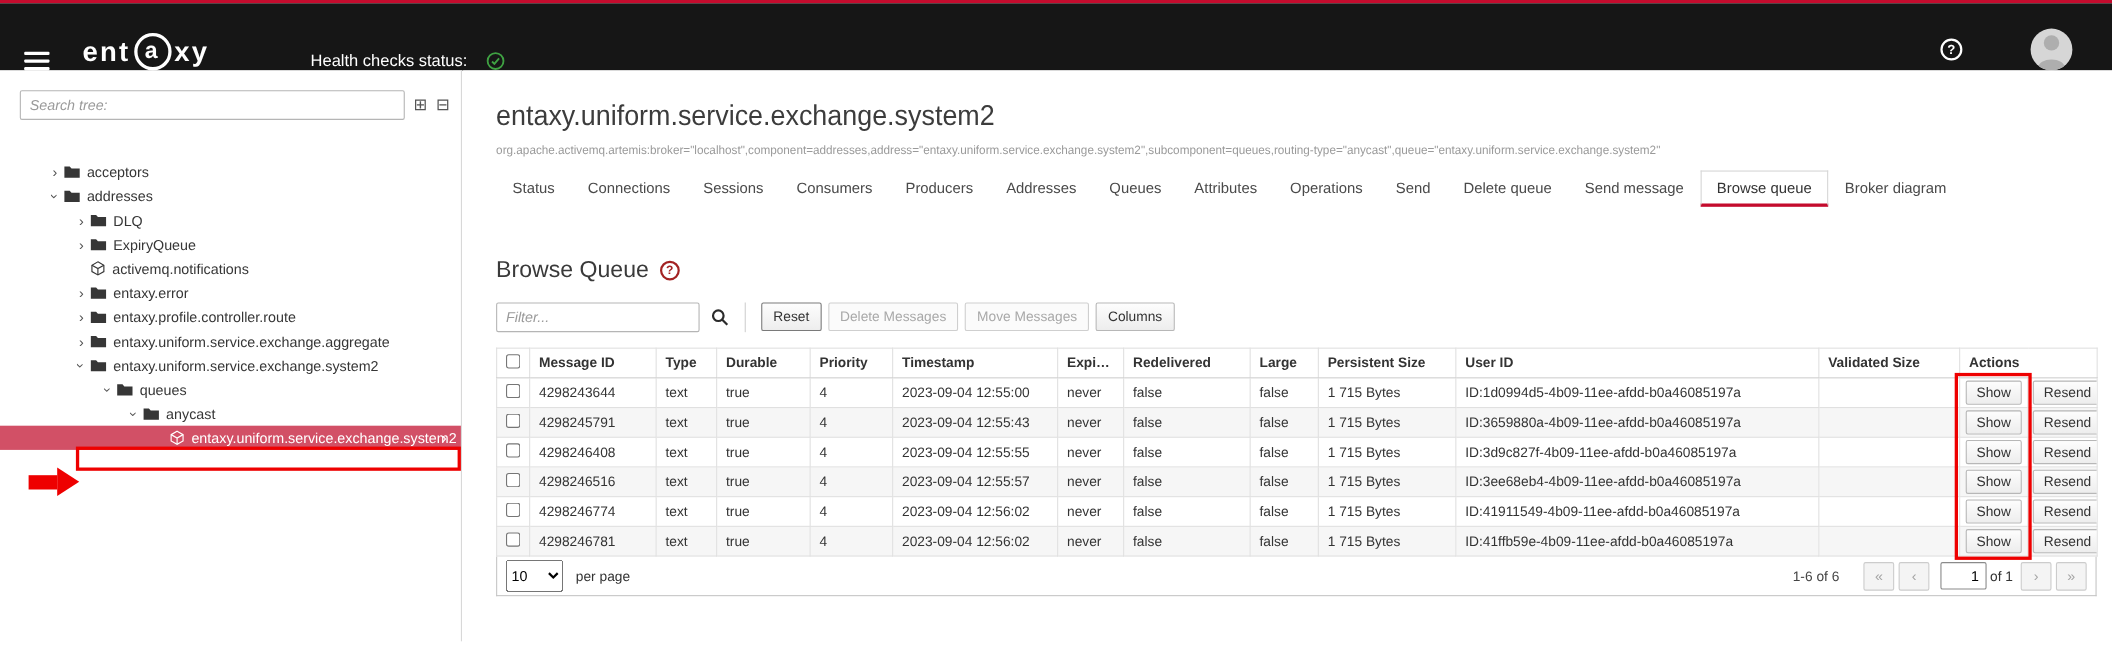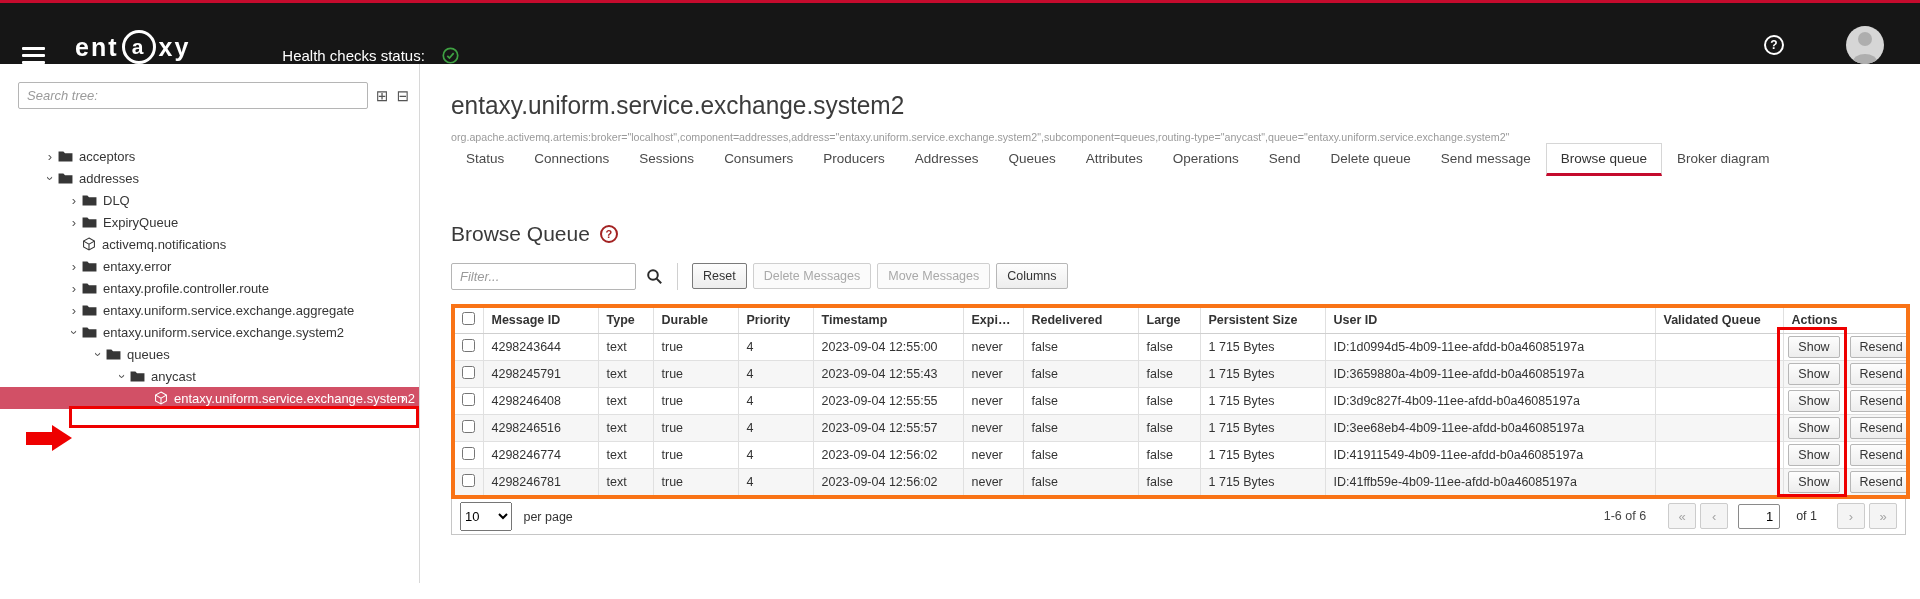--- a/index.html
+++ b/index.html
@@ -44,55 +44,55 @@
   
   .ann-box{position:absolute;border:3px solid var(--annotation);pointer-events:none;z-index:9}
   .ann-box-tree{left:69px;top:261px;width:350px;height:22px}
   .ann-arrow-rect{position:absolute;left:26px;top:287px;width:26px;height:13px;background:var(--annotation);pointer-events:none;z-index:9}
   .ann-arrow-tri{position:absolute;left:52px;top:280px;width:0;height:0;border-top:13px solid transparent;border-bottom:13px solid transparent;border-left:20px solid var(--annotation);pointer-events:none;z-index:9}
 
   
   .main{position:absolute;top:64px;left:421px;right:0;bottom:0;background:#fff;padding:26px 14px 0 30px;overflow:hidden}
   .page-title{font-size:26px;font-weight:400;color:#3c3c3c;transform:scaleX(.94);transform-origin:left}
   .object-name{margin-top:10px;font-size:11px;color:#9a9a9a;transform:scaleX(.97);transform-origin:left;white-space:nowrap}
-  .tabs{display:flex;margin-top:0}
+  .tabs{display:flex;margin-top:12px}
   .tab{padding:7px 14px;font-size:13.5px;color:#4a4a4a;border:1px solid transparent;border-bottom:3px solid transparent;cursor:pointer}
   .tab.active{background:#fff;color:#333;border:1px solid #d6d6d6;border-bottom:3px solid var(--active-tab-underline)}
   .section-head{display:flex;align-items:center;gap:10px;margin-top:46px}
   .section-title{font-size:21px;font-weight:400;color:#3a3a3a}
   .help-red{width:18px;height:18px;border:2px solid #a32222;border-radius:50%;color:#a32222;font-size:11px;font-weight:bold;display:flex;align-items:center;justify-content:center;cursor:pointer}
 
   .toolbar{display:flex;align-items:center;margin-top:16px;height:28px}
   .toolbar .filter{width:185px;height:27px;border:1px solid #b5b5b5;border-radius:2px;padding:0 8px;font-size:13px;outline:none}
   .toolbar .filter::placeholder{color:#9a9a9a;font-style:italic}
   .mag{display:inline-flex;margin-left:10px;cursor:pointer}
   .tb-div{width:1px;height:27px;background:#d0d0d0;margin:0 14px}
   .btn{background:linear-gradient(#fdfdfd,#ededed);border:1px solid #b7b7b7;border-radius:2px;font-size:12.5px;color:#333;padding:5px 10px;cursor:pointer;font-family:inherit}
   .btn+.btn{margin-left:6px}
   .btn.focus{border-color:#7a7a7a}
   .btn:disabled{color:#a9a9a9;border-color:#cfcfcf;background:#fbfbfb;cursor:default}
   .btn-sm{padding:3px 9px;font-size:12.5px}
 
   .table-wrap{position:relative;margin-top:14px;width:1455px}
-  table.grid{border-collapse:collapse;table-layout:fixed;width:1455px;border:4px solid #f97316}
+  table.grid{border-collapse:collapse;table-layout:fixed;width:1455px;border:1px solid #f97316}
   .grid th,.grid td{border:1px solid #e0e0e0;font-size:12.5px;text-align:left;padding:4px 8px;white-space:nowrap;overflow:hidden;text-overflow:ellipsis;height:27px}
   .grid th{font-weight:bold;color:#333;background:#fff;border-bottom:1px solid #cfcfcf}
   .grid tbody tr:nth-child(even){background:#f6f6f6}
   .grid .c-cb{text-align:center;padding:4px 2px}
   .grid .c-act{text-align:center;padding:2px 4px}
   .ann-box-table{left:1326px;top:23px;width:70px;height:170px}
 
   .grid-footer{width:1455px;border:1px solid #c6c6c6;border-top:none;display:flex;align-items:center;padding:5px 8px;height:36px;background:#fff}
   .per-page select{width:52px;height:29px;font-size:13px;font-family:inherit}
   .per-page span{font-size:12.5px;color:#333;margin-left:7px}
   .pager{margin-left:auto;display:flex;align-items:center}
   .range{font-size:12.5px;color:#444;margin-right:18px}
   .pgbtn{width:28px;height:26px;background:#f4f4f4;border:1px solid #ccc;color:#a5a5a5;font-size:13px;border-radius:2px;margin-left:4px;cursor:default;font-family:inherit}
   .page-input{width:42px;height:25px;border:1px solid #8a8a8a;border-radius:2px;text-align:right;padding-right:6px;font-size:13px;margin-left:10px;font-family:inherit}
-  .of-label{font-size:12.5px;color:#333;margin:0 16px}
+  .of-label{font-size:12.5px;color:#333;margin:0 3px}
 </style>
 </head>
 <body>
 
 <div class="page">
 
   <div class="topstrip"></div>
 
   <div class="header">
     <div class="burger">
@@ -363,21 +363,21 @@
             <th>Message ID</th>
             <th>Type</th>
             <th>Durable</th>
             <th>Priority</th>
             <th>Timestamp</th>
             <th>Expires</th>
             <th>Redelivered</th>
             <th>Large</th>
             <th>Persistent Size</th>
             <th>User ID</th>
-            <th>Validated Queue</th>
+            <th>Validated Size</th>
             <th colspan="2">Actions</th>
           </tr>
         </thead>
         <tbody>
           <tr>
               <td class="c-cb"><input type="checkbox" style=""></td>
               <td>4298243644</td>
               <td>text</td>
               <td>true</td>
               <td>4</td>

